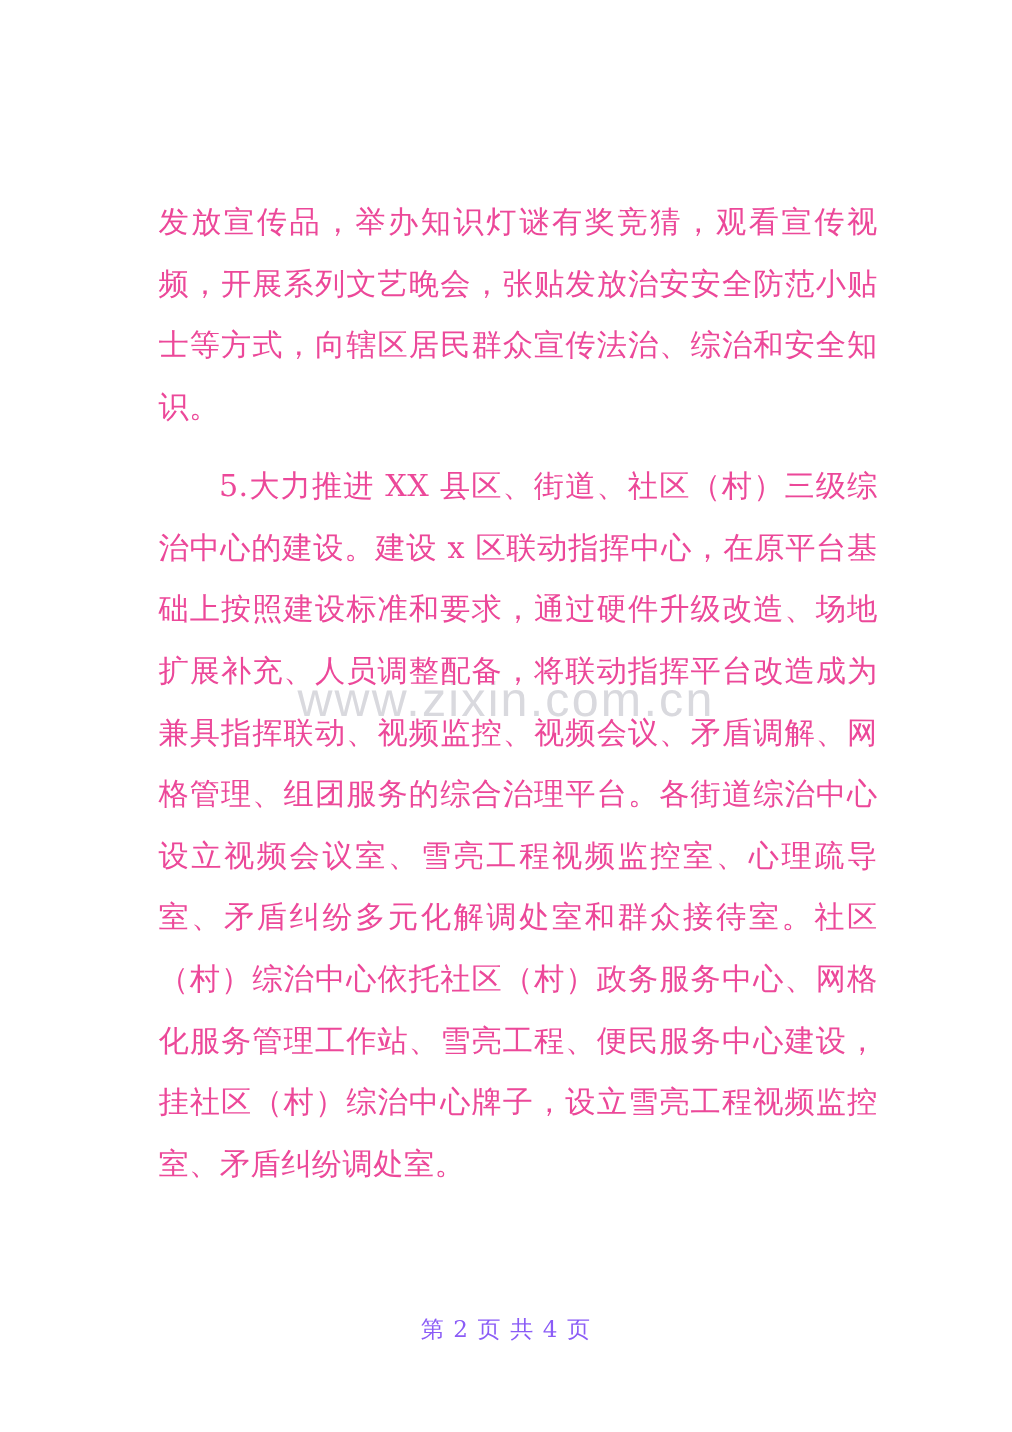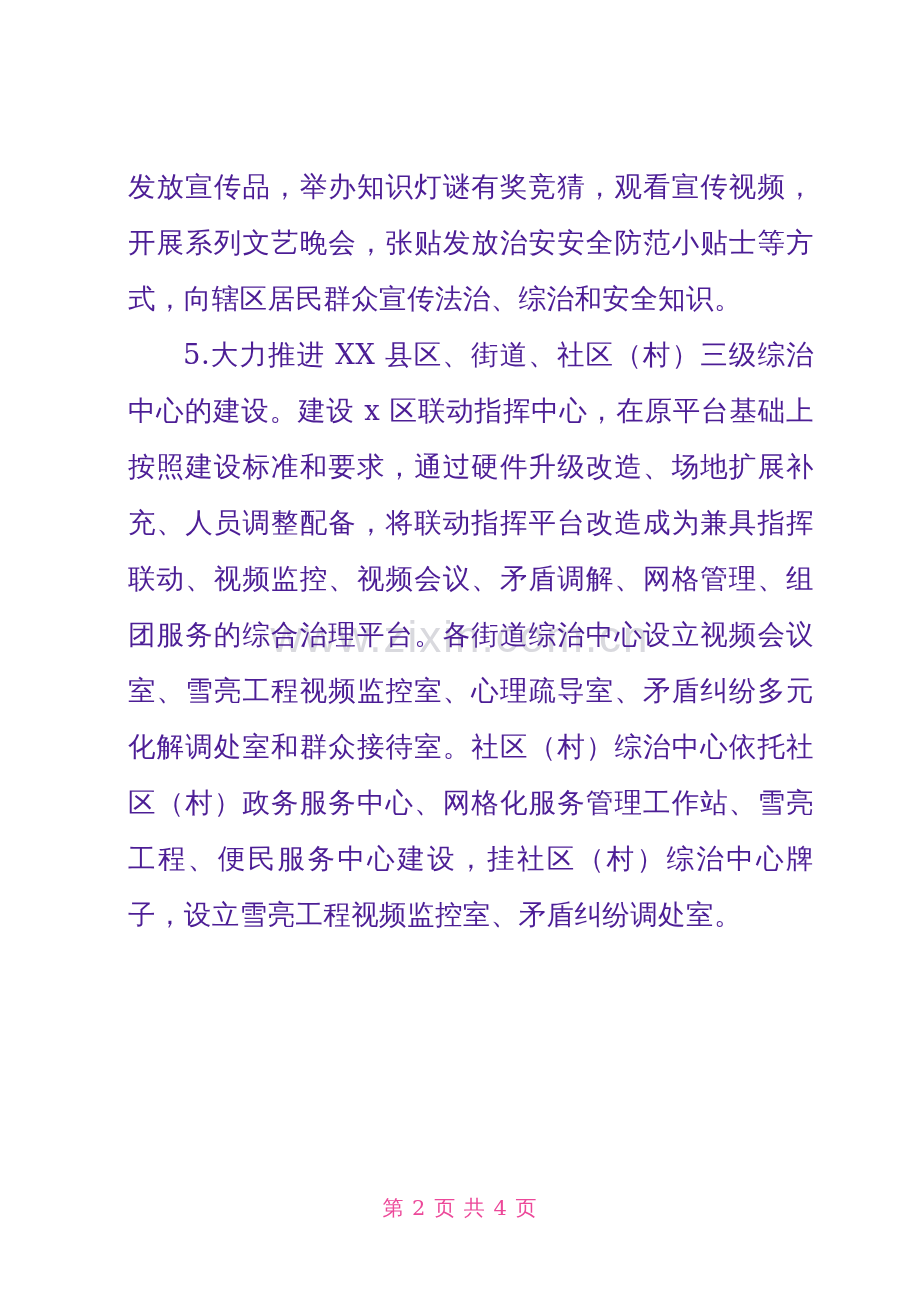--- a/index.html
+++ b/index.html
@@ -36,42 +36,42 @@
 
   
   .doc-body {
     position: absolute;
     left: 128px;
     top: 158px;
     width: 686px;
     z-index: 2;
   }
   .para {
-    margin: 0;
+    margin: 16px;
     font-size: 27.5px;
     line-height: 56px;
-    color: #4c1d95;
+    color: #ec4899;
     text-align: justify;
     text-justify: inter-ideograph;
     letter-spacing: 0.4px;
     font-weight: 400;
   }
   .para.indent {
     text-indent: 2em;
   }
 
   
   .footer {
     position: absolute;
     left: 0;
     top: 1194px;
     width: 920px;
     text-align: center;
     font-size: 21px;
-    color: #ec4899;
+    color: #8b5cf6;
     letter-spacing: 1px;
     z-index: 2;
   }
 </style>
 </head>
 <body>
 
 <div class="page">
 
   <div class="watermark">www.zixin.com.cn</div>

